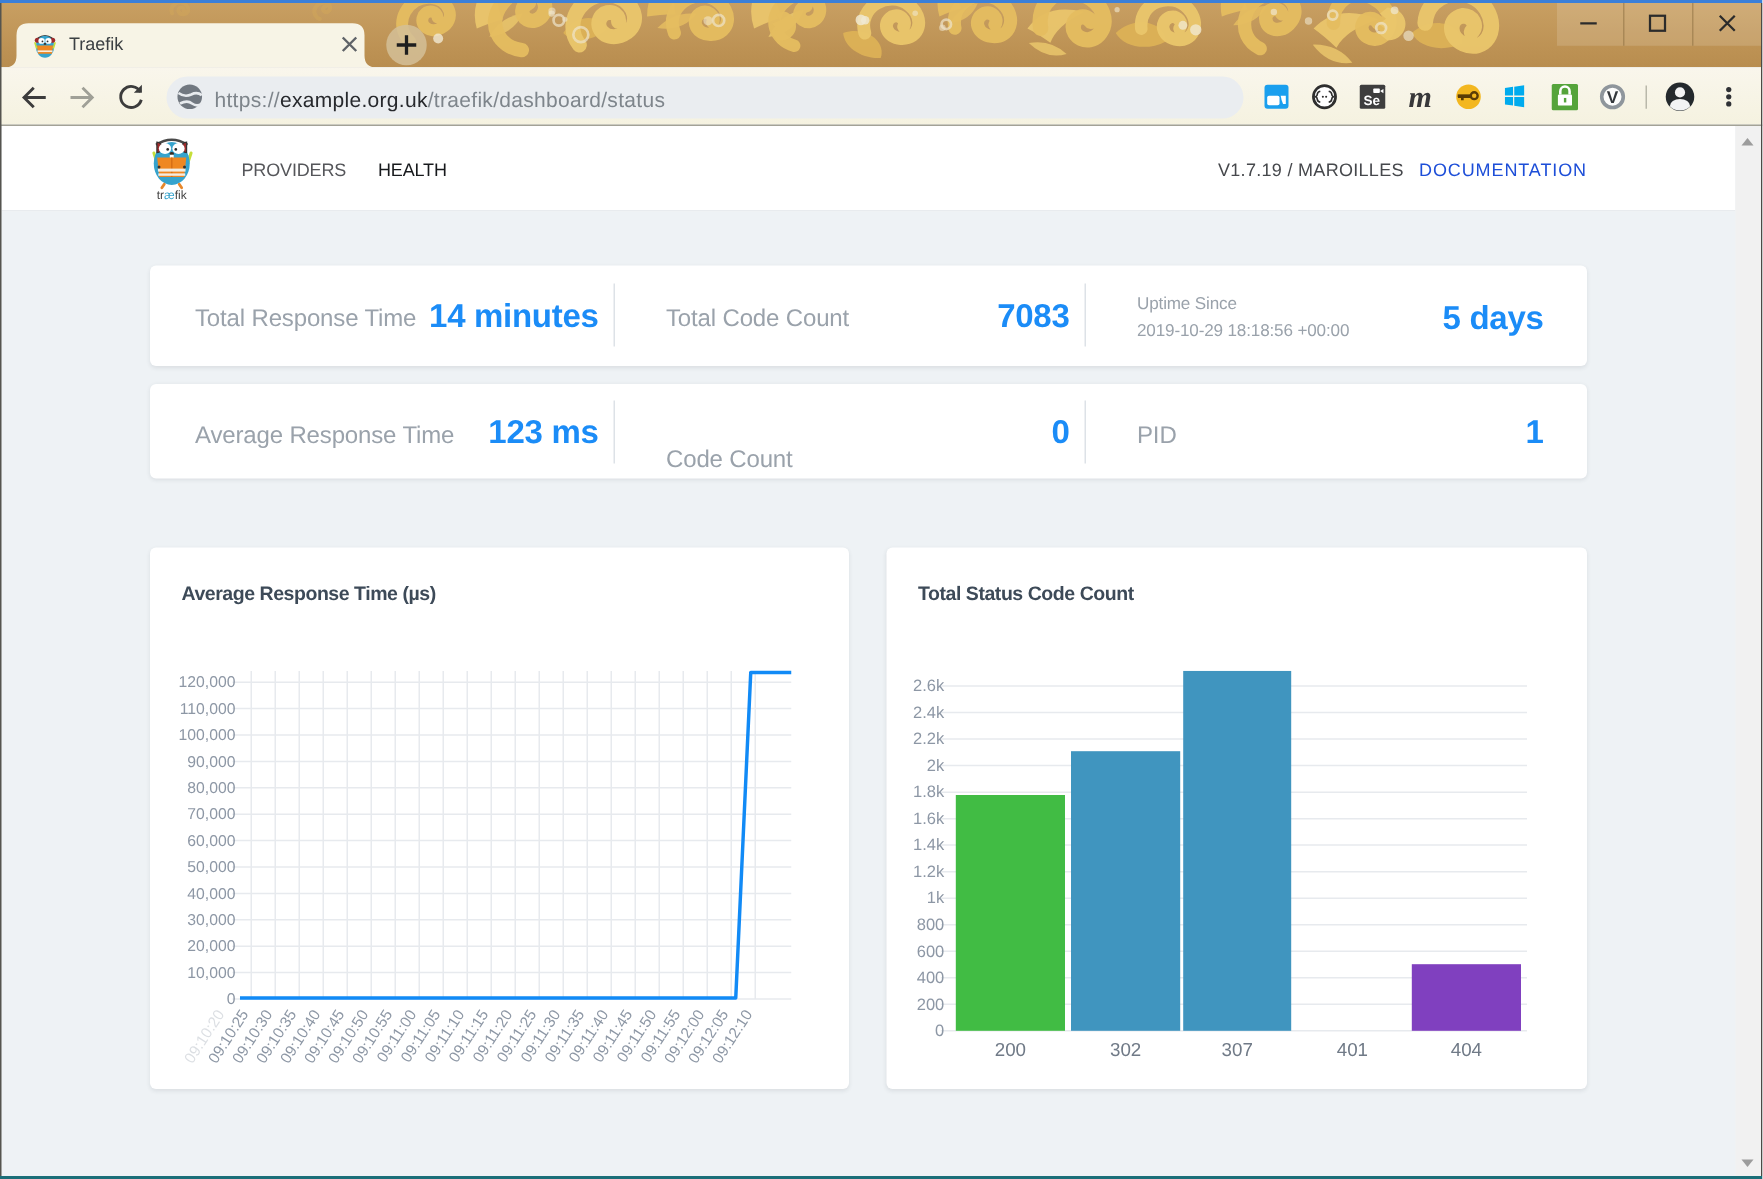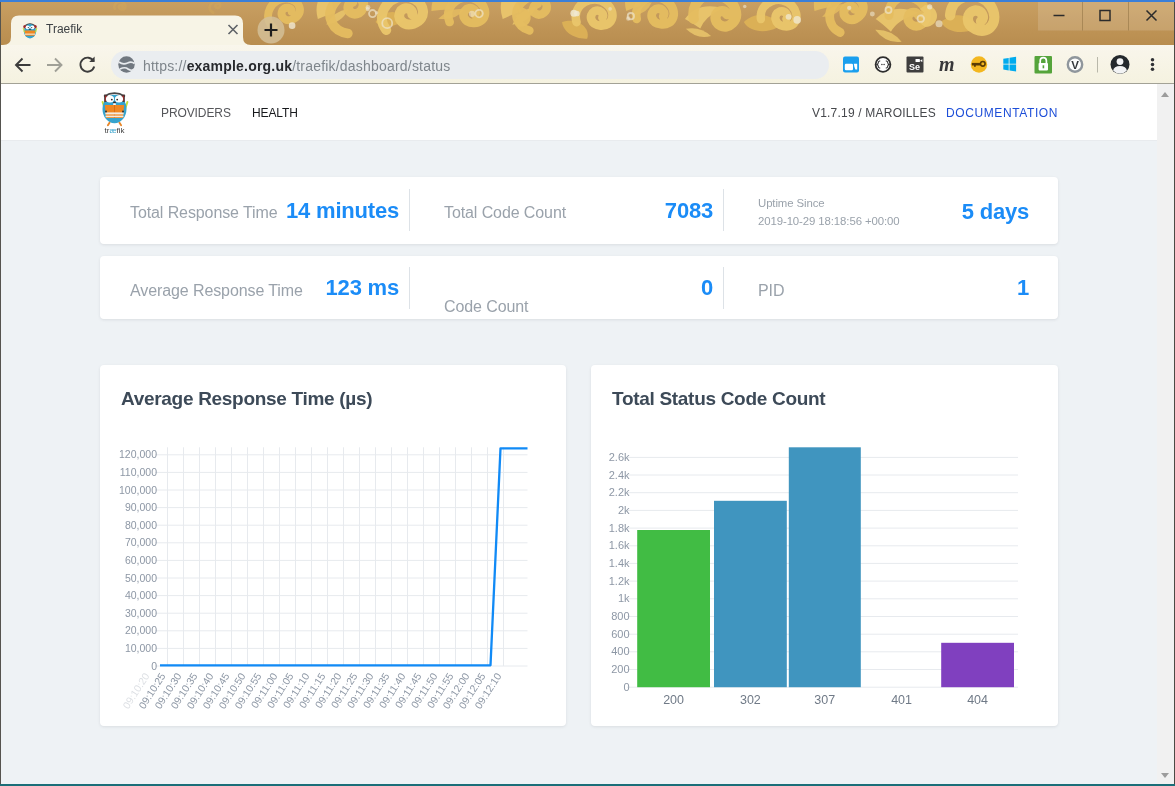--- a/index.html
+++ b/index.html
@@ -9,26 +9,26 @@
   #topline { left:0; top:0; width:1175px; height:2px; background:#3a7fd9; }
   #titlebar { left:0; top:2px; width:1175px; height:43px; overflow:hidden; }
   #tabtitle { left:46px; top:22px; font-size:12px; color:#3c4043; }
   #toolbar { left:0; top:45px; width:1175px; height:38px; background:linear-gradient(#f9f6ec,#f5f2e0); }
   #tbborder { left:0; top:83px; width:1175px; height:1px; background:#a3a296; }
   #page { left:1px; top:84px; width:1156px; height:699px; background:#eef2f5; overflow:hidden; }
   #navbar { position:absolute; left:0; top:0; width:1156px; height:57px; background:#fff; border-bottom:1px solid #e8ebee; }
   .navitem { position:absolute; top:22px; font-size:12px; letter-spacing:-0.1px; color:#55565a; }
   #urlpill { left:111px; top:51px; width:718px; height:28px; border-radius:14px; background:#eaedf0; }
   #urltext { left:143px; top:57.5px; font-size:14px; letter-spacing:0.2px; color:#7e858b; }
-  #urltext b { color:#27292d; font-weight:bold; }
+  #urltext b { color:#27292d; font-weight:normal; }
   .card { position:absolute; background:#fff; border-radius:4px; box-shadow:0 1px 3px rgba(40,50,60,0.10); }
   .cardlabel { position:absolute; font-size:16px; letter-spacing:-0.1px; color:#9aa2ab; }
   .cardvalue { position:absolute; font-size:22px; font-weight:bold; letter-spacing:-0.2px; color:#1b8cf7; text-align:right; }
   .vdiv { position:absolute; width:1px; background:#dde2e7; }
-  .ctitle { position:absolute; left:21px; top:23px; font-size:19px; letter-spacing:-0.3px; font-weight:bold; color:#3d4a58; }
+  .ctitle { position:absolute; left:21px; top:23px; font-size:13px; letter-spacing:-0.3px; font-weight:bold; color:#3d4a58; }
   #scrollbar { left:1157px; top:84px; width:17px; height:700px; background:#f1f1f1; }
   .sbarrow { position:absolute; left:4px; width:0; height:0; border-left:4.5px solid transparent; border-right:4.5px solid transparent; }
   #winleft { left:0; top:2px; width:1px; height:782px; background:#55544f; }
   #winright { left:1174px; top:2px; width:1px; height:782px; background:#4c4a45; }
   #winbottom { left:0; top:784px; width:1175px; height:2px; background:#1a6e78; }
 </style>
 </head>
 <body>
 <div id="win">
   <div class="abs" id="topline"></div>

